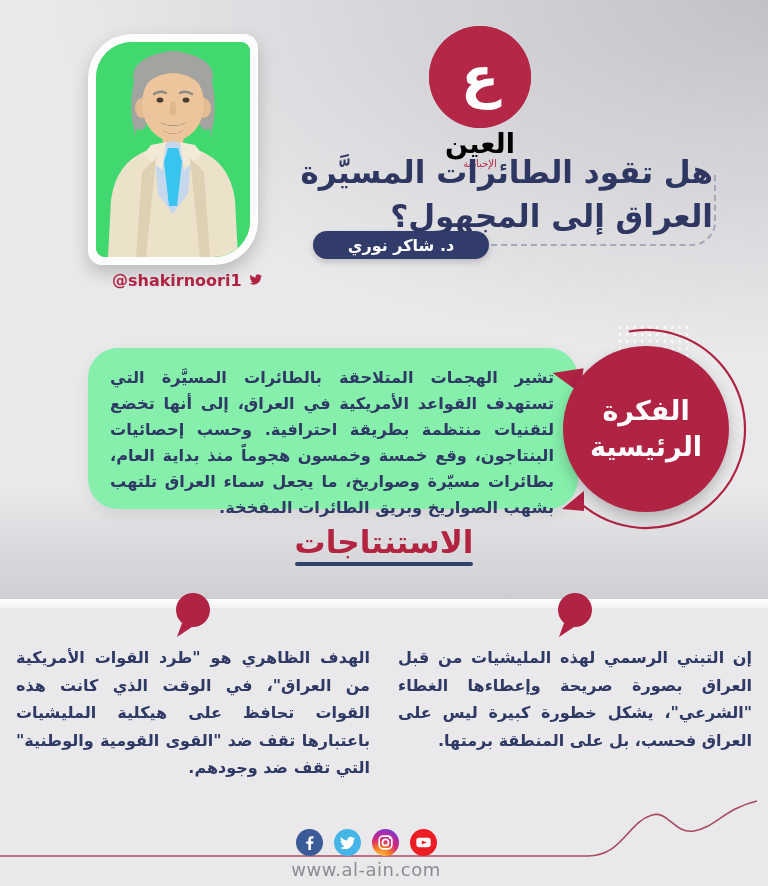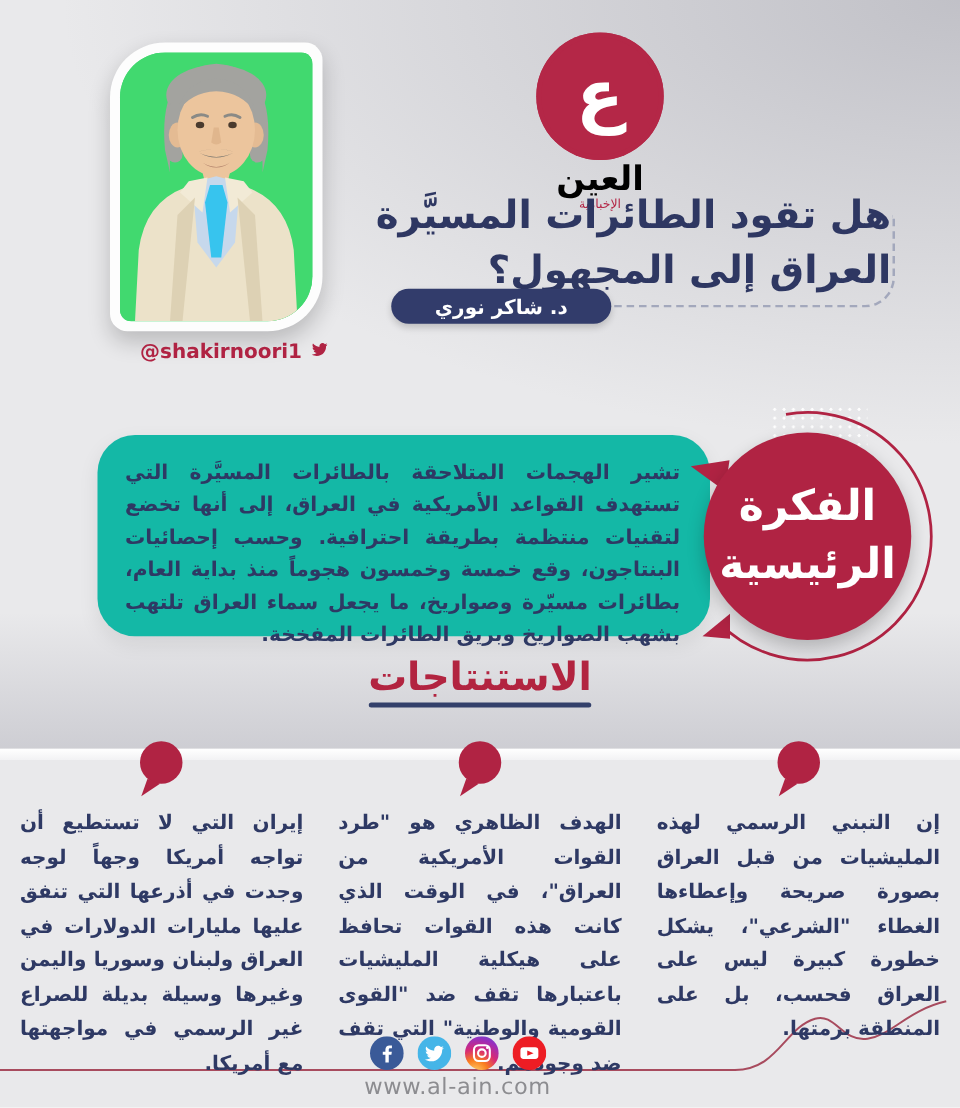--- a/index.html
+++ b/index.html
@@ -59,22 +59,22 @@
   }
   .author-pill {
     position:absolute; left:313px; top:231px; width:176px; height:28px;
     background:#323c6b; border-radius:14px; z-index:3;
     display:flex; align-items:center; justify-content:center;
     color:#fff; font-size:16px; font-weight:700;
     box-shadow:0 3px 6px rgba(0,0,0,.18);
   }
   
   .idea-box {
-    position:absolute; left:78px; top:348px; width:490px; height:161px;
-    background:#14b8a6; border-radius:30px;
+    position:absolute; left:88px; top:348px; width:490px; height:161px;
+    background:#86efac; border-radius:30px;
     box-shadow:0 6px 16px rgba(0,0,0,.08);
     padding:17px 24px 14px 22px;
     color:#2e3964; font-size:16.2px; font-weight:700; line-height:1.6;
     text-align:justify; text-align-last:right;
   }
   .idea-dots {
     position:absolute; left:616px; top:324px; width:78px; height:34px;
     background-image:radial-gradient(circle, rgba(255,255,255,.95) 1.1px, transparent 1.3px);
     background-size:7.5px 7px;
   }
@@ -82,21 +82,21 @@
   .idea-tail {
     position:absolute; left:552px; top:366px; width:0; height:0;
     border-top:9px solid transparent; border-bottom:16px solid transparent;
     border-left:0; border-right:30px solid #b02343;
     transform:rotate(8deg); z-index:2;
   }
   .idea-circle {
     position:absolute; left:563px; top:346px; width:166px; height:166px;
     background:#b02343; border-radius:50%; z-index:2;
     display:flex; flex-direction:column; align-items:center; justify-content:center;
-    color:#fff; font-weight:700; font-size:34px; line-height:1.35; text-align:right;
+    color:#fff; font-weight:700; font-size:27px; line-height:1.35; text-align:right;
     box-shadow:0 6px 14px rgba(0,0,0,.22);
   }
   
   .conclusions-title-wrap { position:absolute; left:0; top:524px; width:768px; text-align:center; z-index:2; }
   .conclusions-title { display:inline-block; color:#b22440; font-size:31px; font-weight:700; line-height:1.2; }
   .conclusions-underline { height:4px; background:#33406b; border-radius:2px; margin-top:1px; }
   .columns {
     position:absolute; left:16px; top:592px; width:736px;
     display:flex; gap:28px; direction:rtl; z-index:2;
   }
@@ -205,27 +205,20 @@
       </svg>
       <p>إن التبني الرسمي لهذه المليشيات من قبل العراق بصورة صريحة وإعطاءها الغطاء "الشرعي"، يشكل خطورة كبيرة ليس على العراق فحسب، بل على المنطقة برمتها.</p>
     </div>
     <div class="column">
       <svg class="bubble-icon" viewBox="0 0 42 47">
         <circle cx="21" cy="18" r="17" fill="#b02343"></circle>
         <path d="M10 31 L5 45 L20 35 Z" fill="#b02343"></path>
       </svg>
       <p>الهدف الظاهري هو "طرد القوات الأمريكية من العراق"، في الوقت الذي كانت هذه القوات تحافظ على هيكلية المليشيات باعتبارها تقف ضد "القوى القومية والوطنية" التي تقف ضد وجودهم.</p>
     </div>
-    <div class="column">
-      <svg class="bubble-icon" viewBox="0 0 42 47">
-        <circle cx="21" cy="18" r="17" fill="#b02343"></circle>
-        <path d="M10 31 L5 45 L20 35 Z" fill="#b02343"></path>
-      </svg>
-      <p>إيران التي لا تستطيع أن تواجه أمريكا وجهاً لوجه وجدت في أذرعها التي تنفق عليها مليارات الدولارات في العراق ولبنان وسوريا واليمن وغيرها وسيلة بديلة للصراع غير الرسمي في مواجهتها مع أمريكا.</p>
-    </div>
   </div>
 
   <svg class="wave-svg" viewBox="0 0 768 66">
     <path d="M0 59 L588 59 C622 59 628 25 652 18 C668 13 674 37 694 34 C714 31 726 11 757 4" fill="none" stroke="#a84b5e" stroke-width="1.6"></path>
   </svg>
 
   <div class="social-row">
     <svg viewBox="0 0 32 32">
       <circle cx="16" cy="16" r="16" fill="#ed1d24"></circle>
       <rect x="7.5" y="10.5" width="17" height="11" rx="3" fill="#ffffff"></rect>

